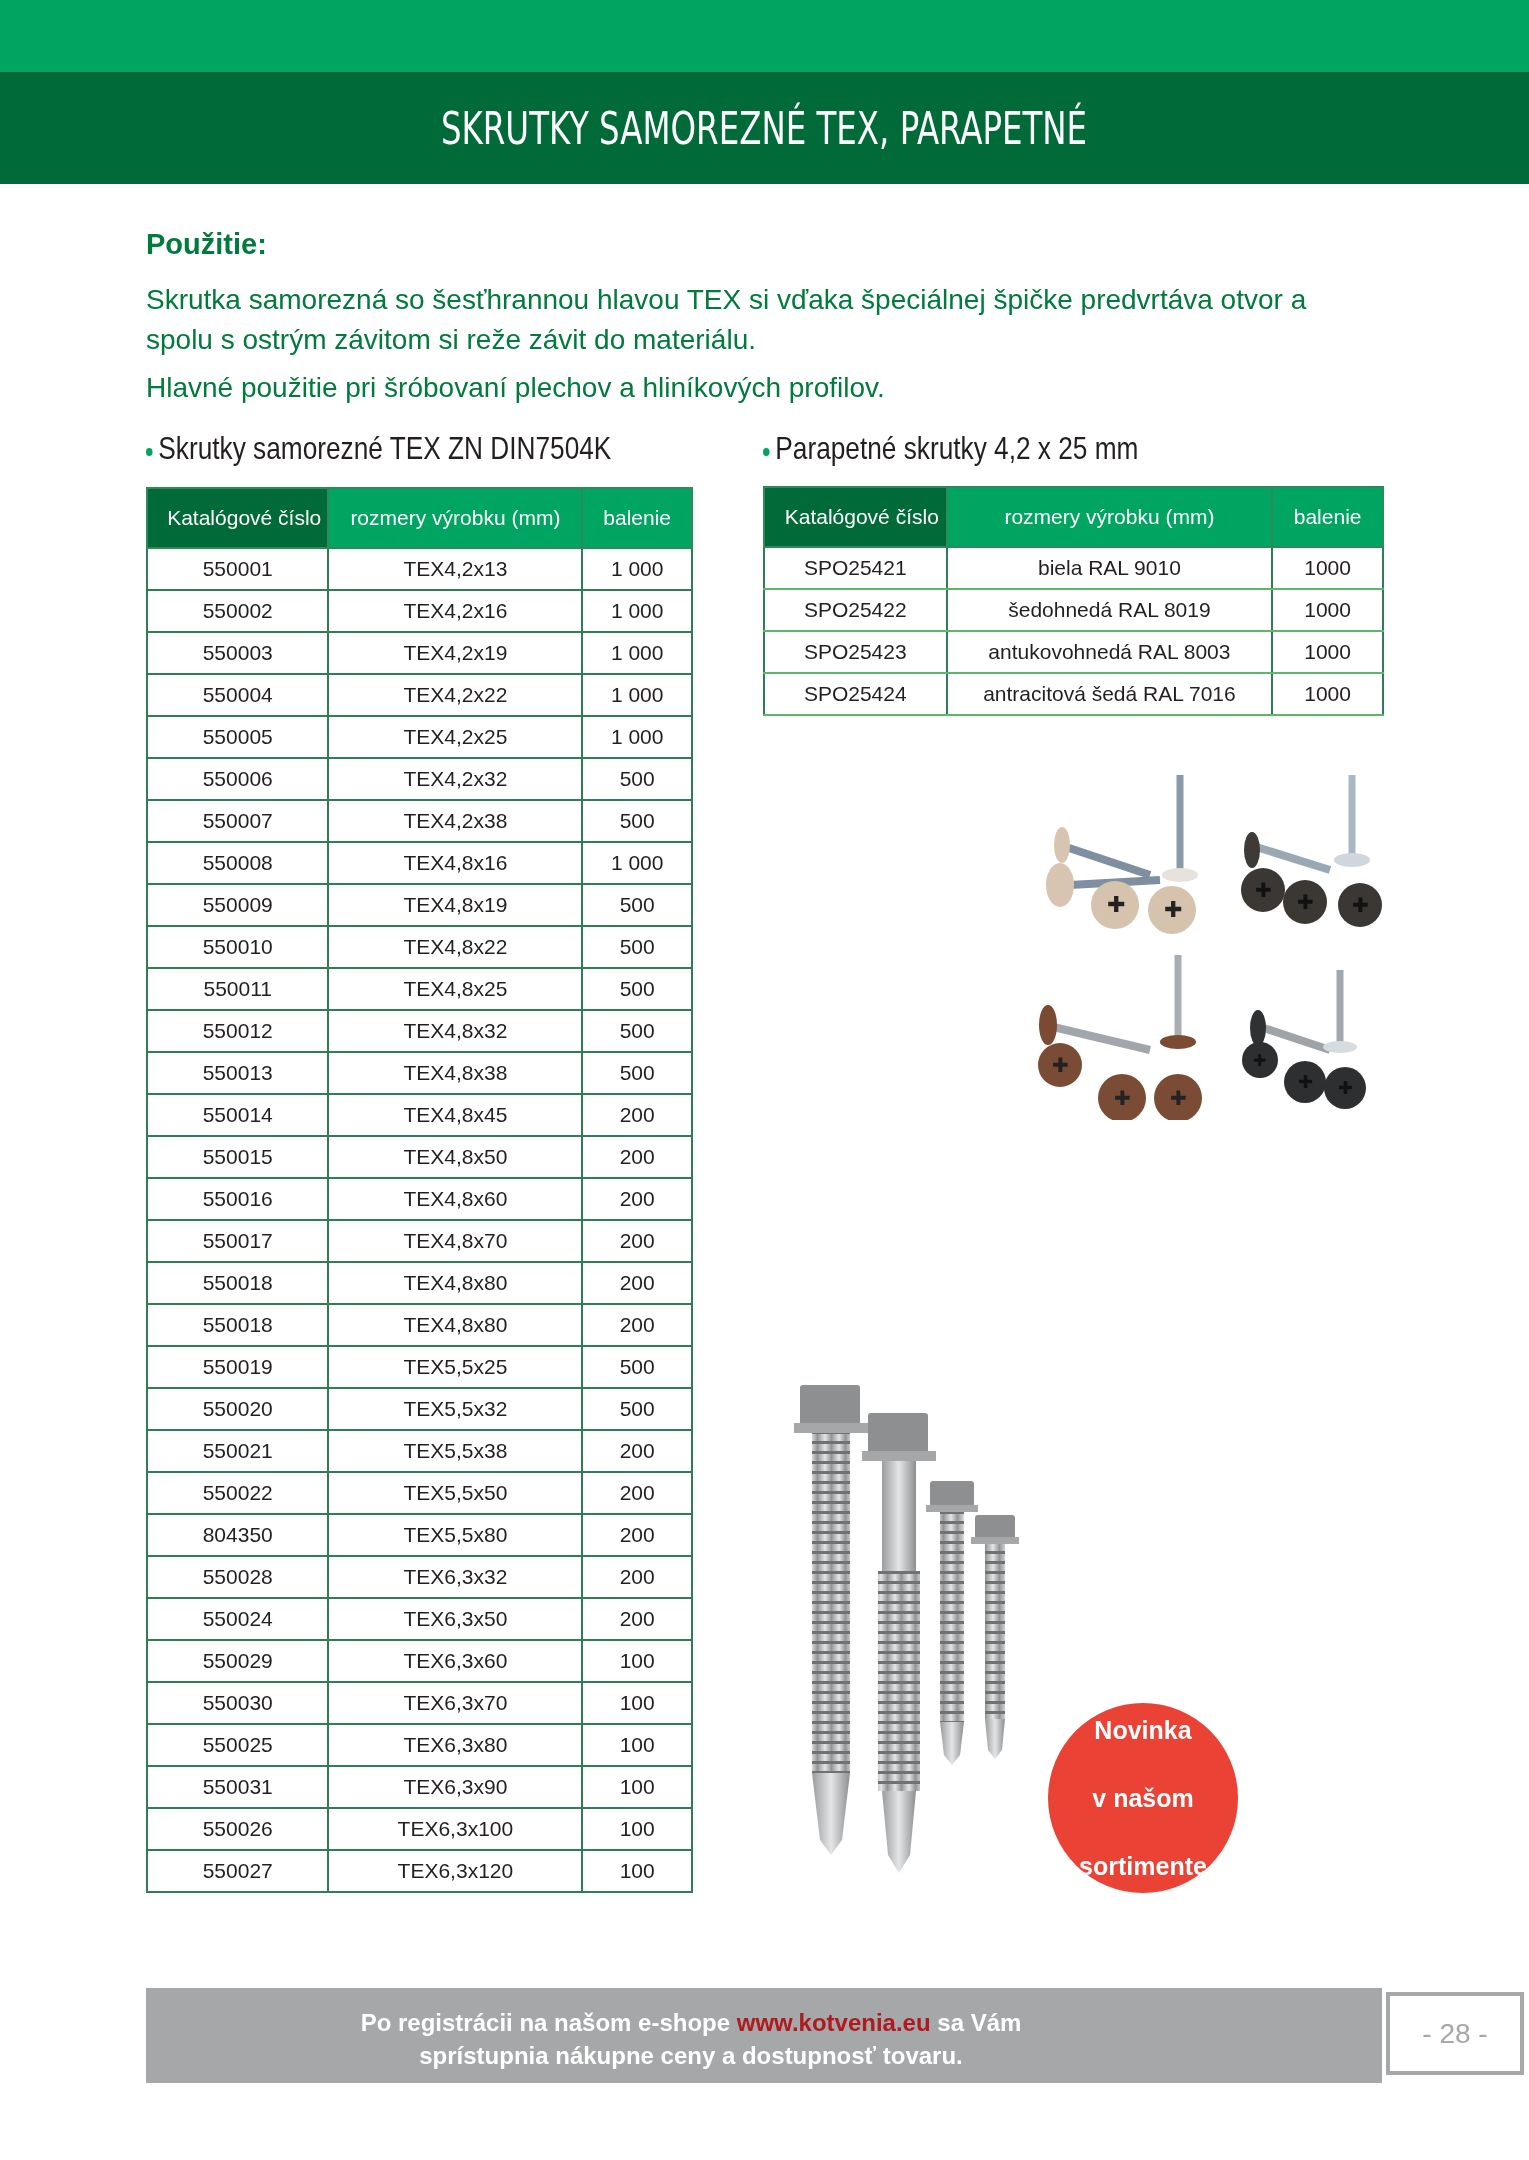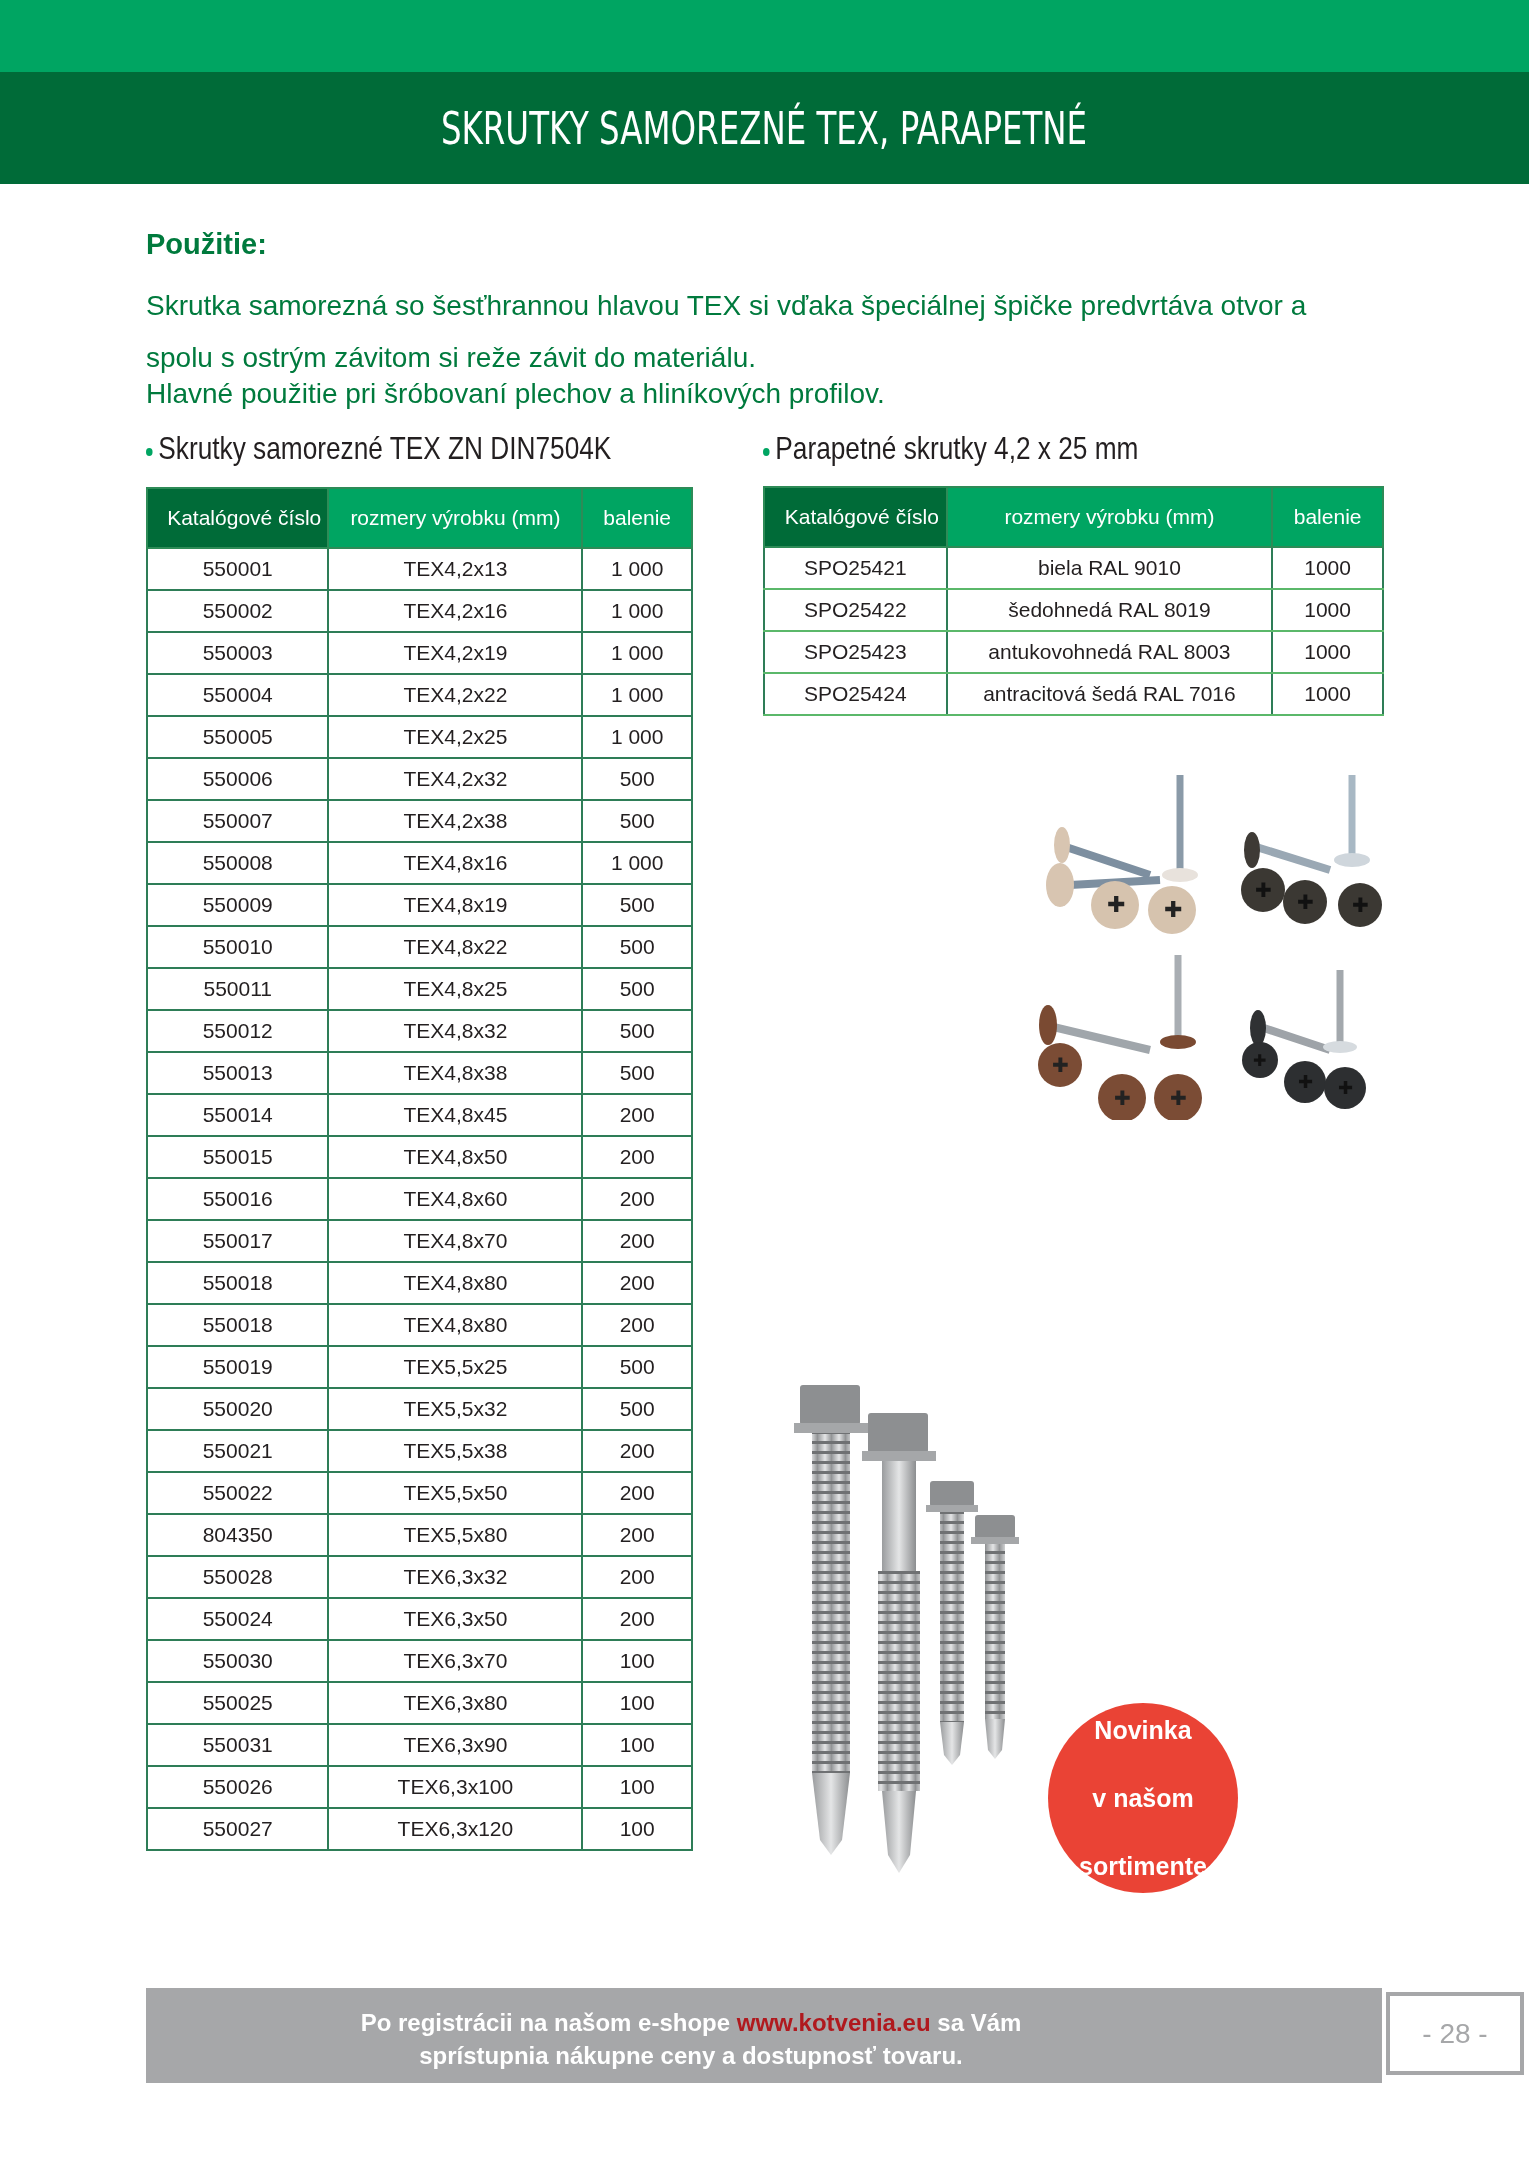--- a/index.html
+++ b/index.html
@@ -6,21 +6,21 @@
   body {
     width: 1529px; height: 2160px; position: relative; overflow: hidden;
     background: #ffffff; font-family: "Liberation Sans", sans-serif; color: #231f20;
   }
   .band-top { position: absolute; left: 0; top: 0; width: 1529px; height: 72px; background: #00a562; }
   .band-title { position: absolute; left: 0; top: 72px; width: 1529px; height: 112px; background: #006b38;
     display: flex; align-items: center; justify-content: center; }
   .band-title h1 { margin: 0; color: #fff; font-family: "DejaVu Sans Condensed", "DejaVu Sans", sans-serif;
     font-weight: normal; font-size: 44px; letter-spacing: 0px; transform: scaleX(0.82); white-space: nowrap; }
   .usage-label { position: absolute; left: 146px; top: 228px; color: #007a3d; font-weight: bold; font-size: 29px; }
-  .para { position: absolute; left: 146px; color: #007a3d; font-size: 28px; line-height: 52px; }
+  .para { position: absolute; left: 146px; color: #007a3d; font-size: 28px; line-height: 40px; }
   .para1 { top: 280px; width: 1200px; }
   .para2 { top: 368px; }
   .section-title { position: absolute; top: 430px; font-size: 32px; color: #231f20; display: flex; align-items: center;
     transform-origin: left center; transform: scaleX(0.82); white-space: nowrap; }
   .section-title .dot { display: inline-block; width: 8px; height: 8px; border-radius: 50%; background: #00a562; margin-right: 7px; margin-top: 6px; }
   .st-left { left: 146px; }
   .st-right { left: 763px; }
   table { position: absolute; border-collapse: collapse; font-size: 21px; }
   th { color: #fff; font-weight: normal; height: 58px; padding: 0; border: 2px solid #2e8b57; font-size: 21px; }
   th.dark { background: #006b38; padding-left: 13px; }
@@ -202,20 +202,25 @@
         <td>550028</td>
         <td>TEX6,3x32</td>
         <td>200</td>
       </tr>
       <tr>
         <td>550024</td>
         <td>TEX6,3x50</td>
         <td>200</td>
       </tr>
       <tr>
+        <td>550029</td>
+        <td>TEX6,3x60</td>
+        <td>100</td>
+      </tr>
+      <tr>
         <td>550030</td>
         <td>TEX6,3x70</td>
         <td>100</td>
       </tr>
       <tr>
         <td>550025</td>
         <td>TEX6,3x80</td>
         <td>100</td>
       </tr>
       <tr>

